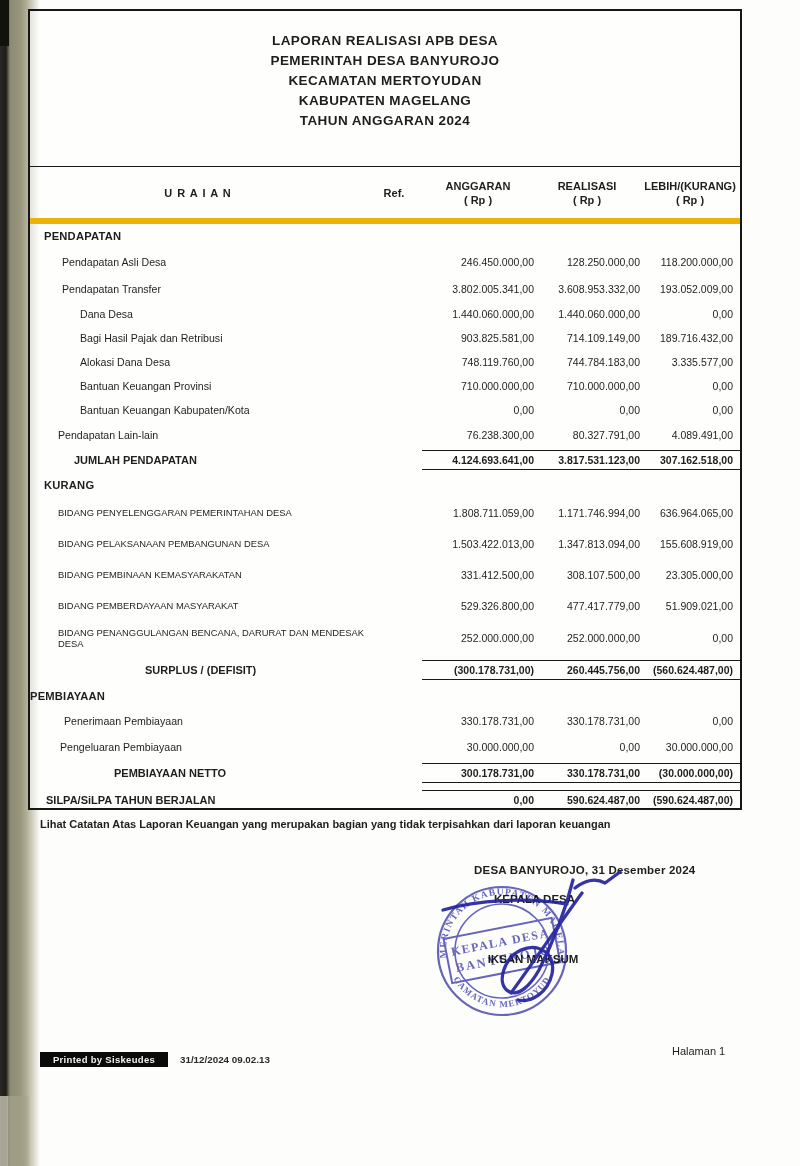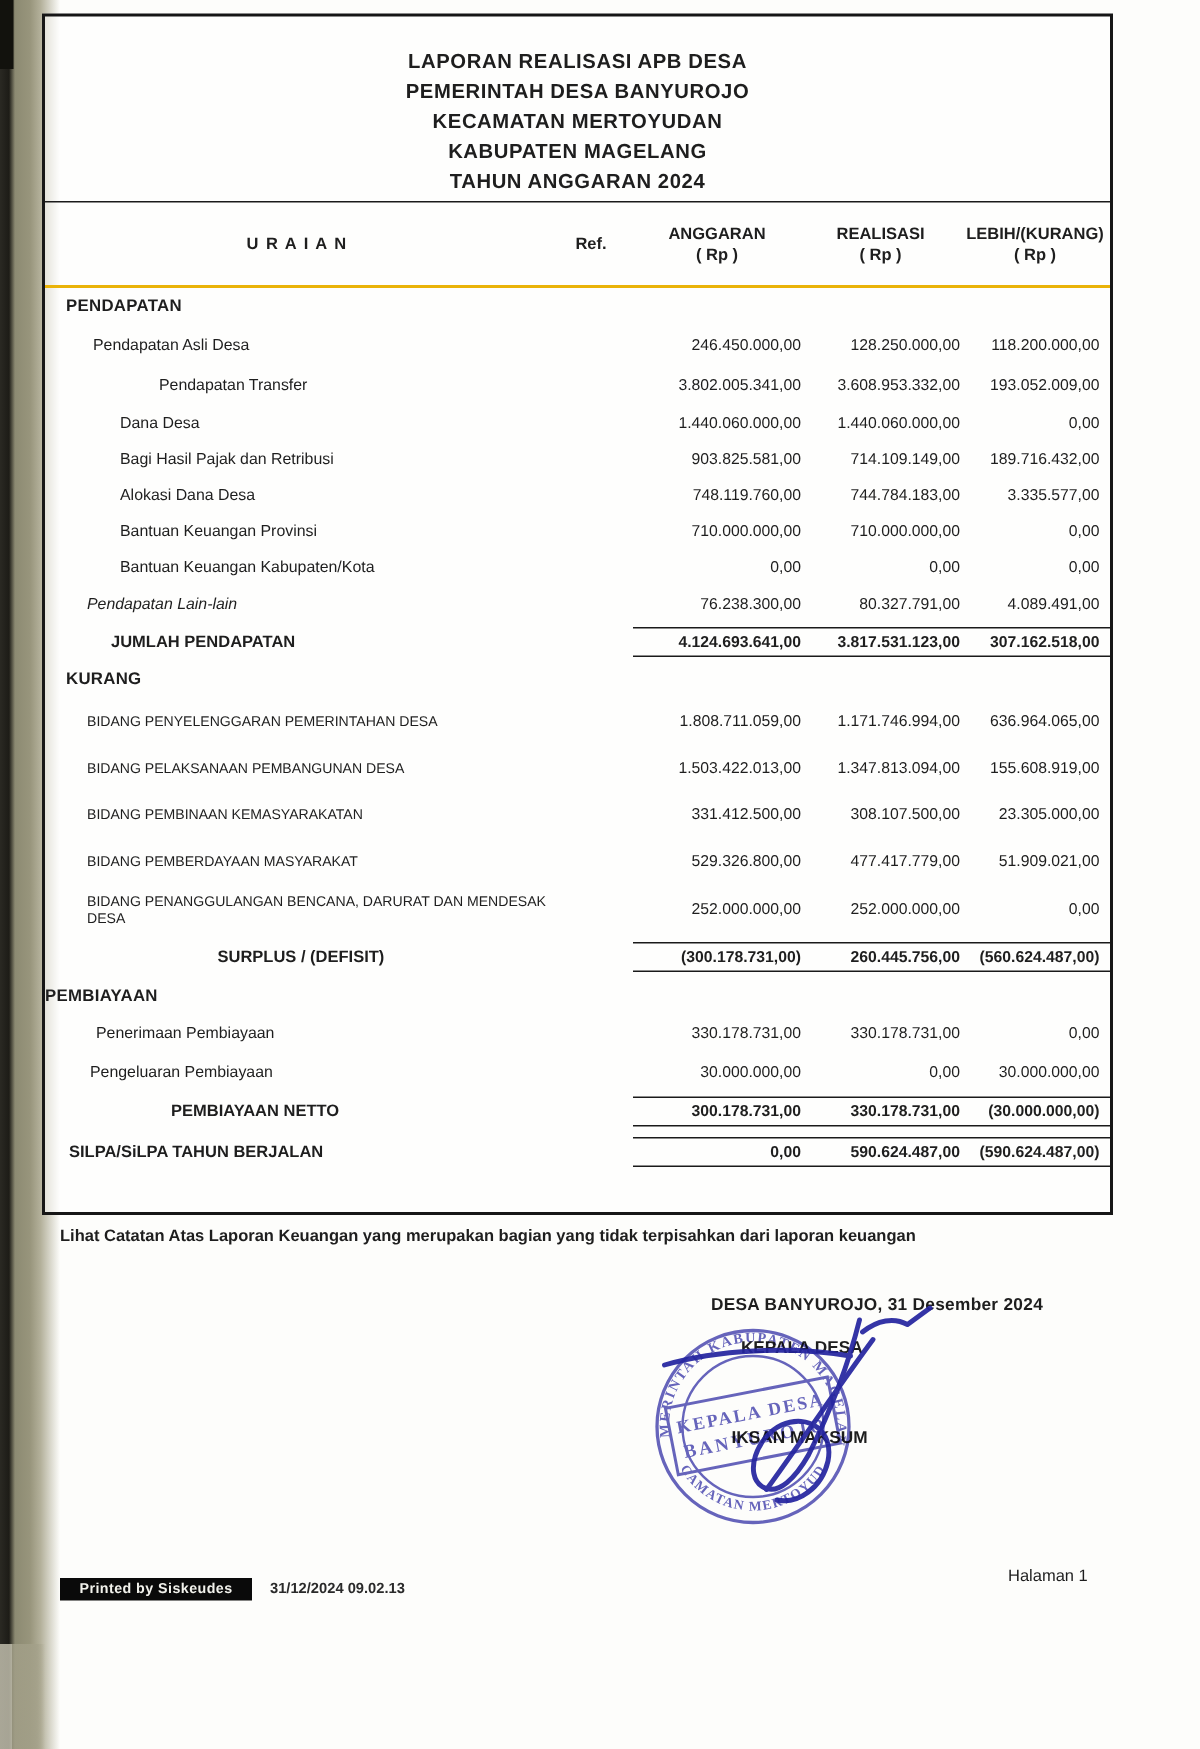--- a/index.html
+++ b/index.html
@@ -9,24 +9,24 @@
     font-family:"Liberation Sans",sans-serif;
   }
   
   .scan-edge{position:absolute;left:0;top:0;bottom:0;width:44px;
     background:linear-gradient(90deg,#2a2923 0px,#1d1c17 6px,#8c8a72 10px,#98957c 20px,#b3b09a 27px,rgba(252,251,248,0) 40px);}
   .scan-edge-top{position:absolute;left:0;top:0;width:9px;height:46px;background:#12120d;}
   .scan-edge-bottom{position:absolute;left:0;bottom:0;width:30px;height:70px;background:linear-gradient(90deg,#c9c6b4 0 8px,#a3a089 8px 24px,rgba(252,251,248,0) 30px);opacity:.8;}
 
   .tablebox{position:absolute;left:28px;top:9px;width:714px;height:801px;
     border:2.2px solid #161616;box-sizing:border-box;background:rgba(255,255,255,.55);}
-  .titleblock{height:124px;box-sizing:border-box;padding-top:20px;text-align:center;
+  .titleblock{height:156px;box-sizing:border-box;padding-top:20px;text-align:center;
     font-weight:bold;font-size:13.5px;line-height:20px;letter-spacing:.4px;
     border-bottom:1.6px solid #1a1a1a;}
-  .headrow{height:57px;border-bottom:2px solid #eab308;display:flex;align-items:center;
+  .headrow{height:57px;border-bottom:6px solid #eab308;display:flex;align-items:center;
     font-weight:bold;font-size:11px;box-sizing:border-box;}
   .h-lab{flex:1;text-align:center;letter-spacing:1px;}
   .h-ref{width:56px;text-align:center;}
   .h-c1{width:112px;text-align:center;line-height:14px;}
   .h-c2{width:106px;text-align:center;line-height:14px;}
   .h-c3{width:100px;text-align:center;line-height:14px;}
 
   .rows{}
   .row{display:flex;align-items:center;box-sizing:border-box;}
   .lab{flex:1;min-width:0;}
@@ -96,21 +96,21 @@
         <div class="c2"></div>
         <div class="c3"></div>
       </div>
       <div class="row item" style="height: 27px;">
         <div class="lab" style="padding-left: 32px;"><span class="lab-t">Pendapatan Asli Desa</span></div>
         <div class="ref"></div>
         <div class="c1 num">246.450.000,00</div>
         <div class="c2 num">128.250.000,00</div>
         <div class="c3 num">118.200.000,00</div>
       </div>
-      <div class="row item" style="height: 27px; margin-left: 44px;">
+      <div class="row item" style="height: 27px;">
         <div class="lab" style="padding-left: 32px;"><span class="lab-t">Pendapatan Transfer</span></div>
         <div class="ref"></div>
         <div class="c1 num">3.802.005.341,00</div>
         <div class="c2 num">3.608.953.332,00</div>
         <div class="c3 num">193.052.009,00</div>
       </div>
       <div class="row item" style="height: 24px;">
         <div class="lab" style="padding-left: 50px;"><span class="lab-t">Dana Desa</span></div>
         <div class="ref"></div>
         <div class="c1 num">1.440.060.000,00</div>
@@ -139,21 +139,21 @@
         <div class="c3 num">0,00</div>
       </div>
       <div class="row item" style="height: 24px;">
         <div class="lab" style="padding-left: 50px;"><span class="lab-t">Bantuan Keuangan Kabupaten/Kota</span></div>
         <div class="ref"></div>
         <div class="c1 num">0,00</div>
         <div class="c2 num">0,00</div>
         <div class="c3 num">0,00</div>
       </div>
       <div class="row item" style="height: 25px;">
-        <div class="lab" style="padding-left: 28px; font-style: italic;"><span class="lab-t">Pendapatan Lain-lain</span></div>
+        <div class="lab" style="padding-left: 28px;"><span class="lab-t">Pendapatan Lain-lain</span></div>
         <div class="ref"></div>
         <div class="c1 num">76.238.300,00</div>
         <div class="c2 num">80.327.791,00</div>
         <div class="c3 num">4.089.491,00</div>
       </div>
       <div class="row total" style="height: 26px;">
         <div class="lab" style="padding-left: 44px;"><span class="lab-t">JUMLAH PENDAPATAN</span></div>
         <div class="ref"></div>
         <div class="c1 num">4.124.693.641,00</div>
         <div class="c2 num">3.817.531.123,00</div>

